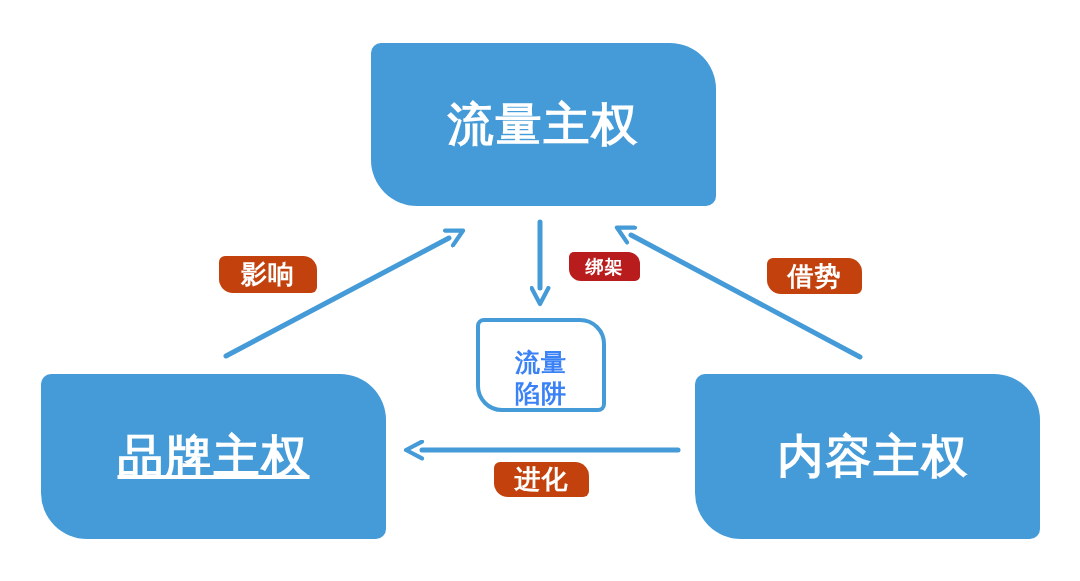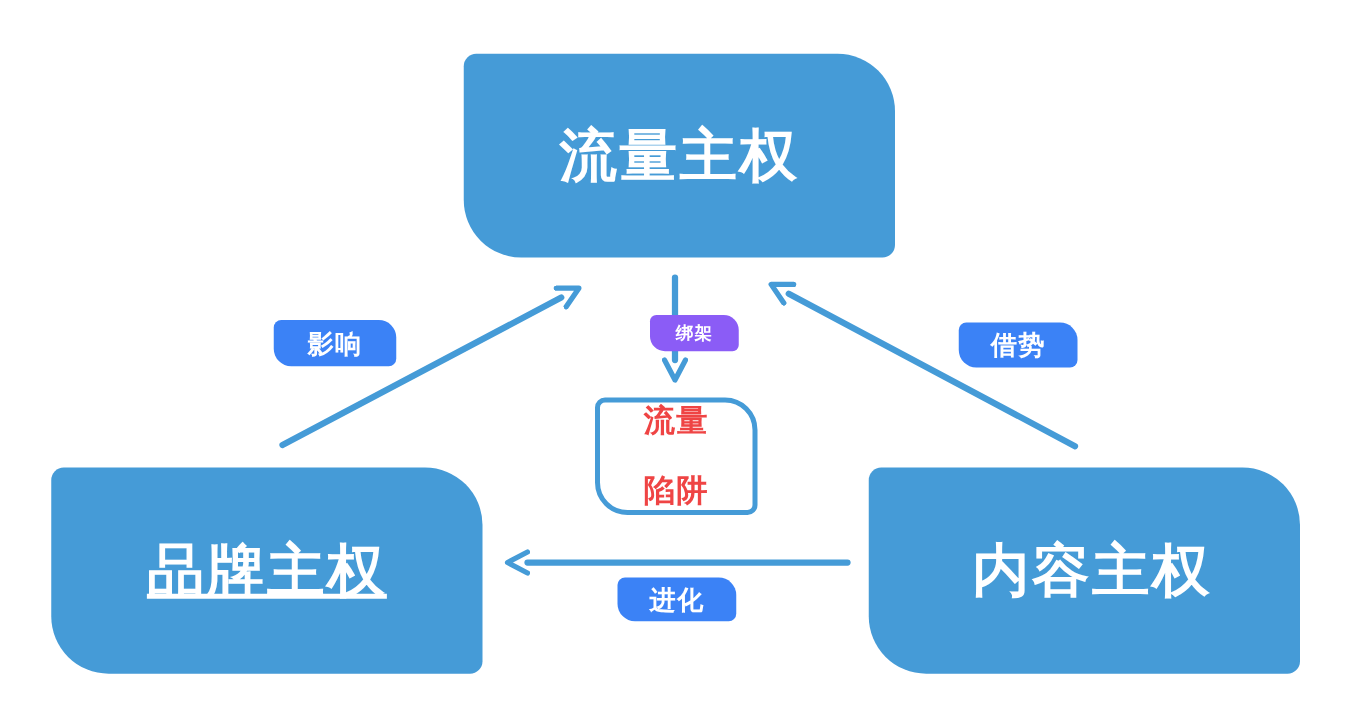--- a/index.html
+++ b/index.html
@@ -38,49 +38,49 @@
   .node-traffic { left: 371px; top: 43px; }
   .node-brand   { left: 41px;  top: 374px; height: 165px; text-decoration: underline; }
   .node-content { left: 695px; top: 374px; height: 165px; padding-left: 12px; }
   .node-trap {
     position: absolute;
     left: 476px; top: 318px;
     width: 130px; height: 94px;
     background: #ffffff;
     border: 4px solid #459BD7;
     border-radius: 8px 26px 8px 26px;
-    color: #ef4444;
+    color: #3b82f6;
     display: flex;
     flex-direction: column;
     align-items: center;
-    justify-content: space-between;
+    justify-content: flex-end;
     font-weight: bold;
     font-size: 25px;
     line-height: 1.22;
     letter-spacing: 1px;
   }
   .edge-label {
     position: absolute;
-    background: #3b82f6;
+    background: #c2410c;
     color: #ffffff;
     font-weight: bold;
     display: flex;
     align-items: center;
     justify-content: center;
-    font-size: 21px;
+    font-size: 26px;
     letter-spacing: 1px;
     border-radius: 6px 14px 6px 14px;
   }
   .label-influence { left: 219px; top: 256px; width: 98px; height: 37px; }
   .label-leverage  { left: 767px; top: 258px; width: 95px; height: 36px; }
   .label-evolution { left: 494px; top: 462px; width: 95px; height: 35px; }
   .label-hijack {
-    left: 520px; top: 252px; width: 71px; height: 29px;
-    background: #8b5cf6;
-    font-size: 14px;
+    left: 569px; top: 252px; width: 71px; height: 29px;
+    background: #b91c1c;
+    font-size: 18px;
     border-radius: 5px 12px 5px 12px;
   }
 </style>
 </head>
 <body>
 
 <div class="canvas">
 
   <svg class="arrows" viewBox="0 0 1080 581" xmlns="http://www.w3.org/2000/svg">
     <defs>

